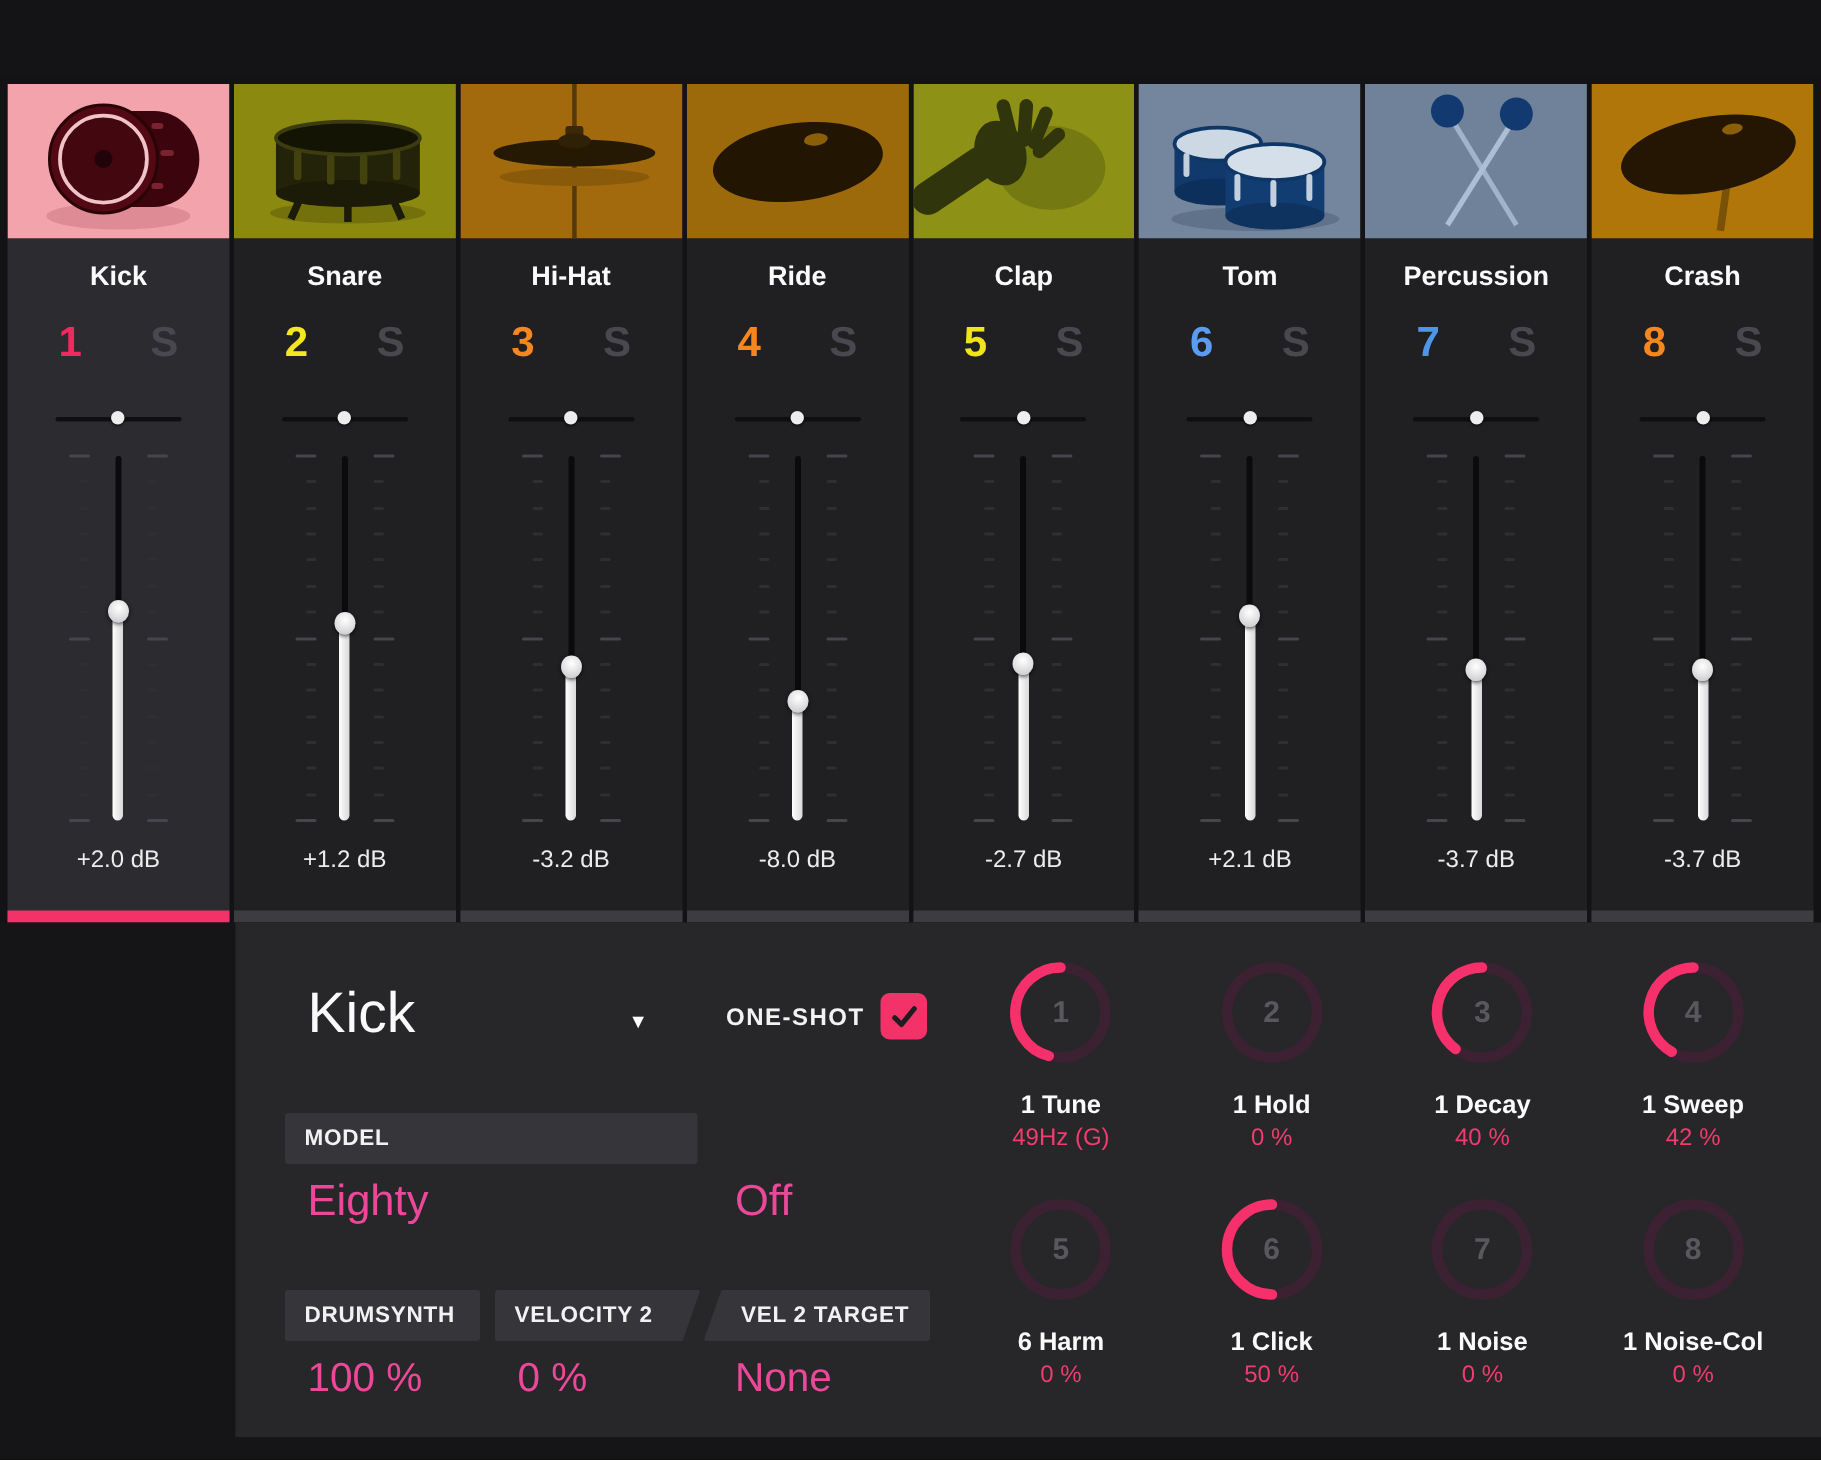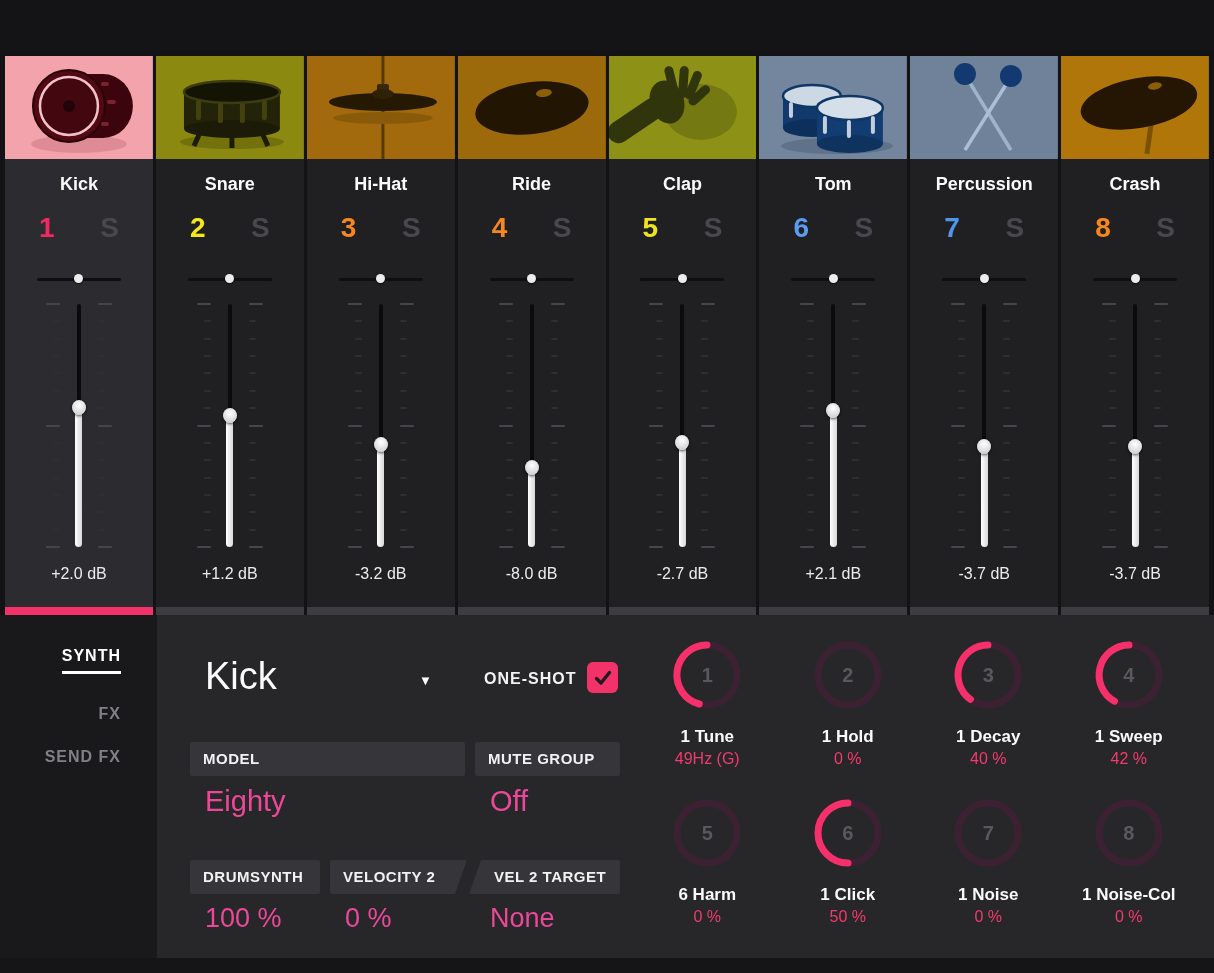--- a/index.html
+++ b/index.html
@@ -616,41 +616,35 @@
         <div class="f-track"></div>
         <div class="f-fill" style="top: 59%;"></div>
         <div class="f-knob" style="top: calc(59% - 8px);"></div>
       </div>
       <div class="db">-3.7 dB</div>
       <div class="strip-bar"></div>
     </div>
   </div>
 
   <div class="bottom">
-    <div class="side">
-      <div class="side-item active" style="top:32px">SYNTH</div>
-      <div class="side-item" style="top:90px">FX</div>
-      <div class="side-item" style="top:133px">SEND FX</div>
-    </div>
 
     <div class="panel">
       <div class="inst-title">Kick</div>
       <div class="inst-caret">▼</div>
 
       <div class="oneshot-label">ONE-SHOT</div>
       <div class="oneshot-box">
         <svg width="20" height="20" viewBox="0 0 20 20">
           <path d="M3.5 10.5 L8 15 L16.5 4.5" fill="none" stroke="#1e1e20" stroke-width="3.4" stroke-linecap="round" stroke-linejoin="round"></path>
         </svg>
       </div>
 
       <div class="field-label lbl-model">MODEL</div>
       <div class="pink-value val-model">Eighty</div>
 
-      <div class="field-label lbl-mute">MUTE GROUP</div>
       <div class="pink-value val-mute">Off</div>
 
       <div class="field-label lbl-vel">DRUMSYNTH</div>
       <div class="pink-value val-vel">100 %</div>
 
       <div class="field-label lbl-vel2">VELOCITY 2</div>
       <div class="pink-value val-vel2">0 %</div>
 
       <div class="field-label lbl-vel2t">VEL 2 TARGET</div>
       <div class="pink-value val-vel2t">None</div>

